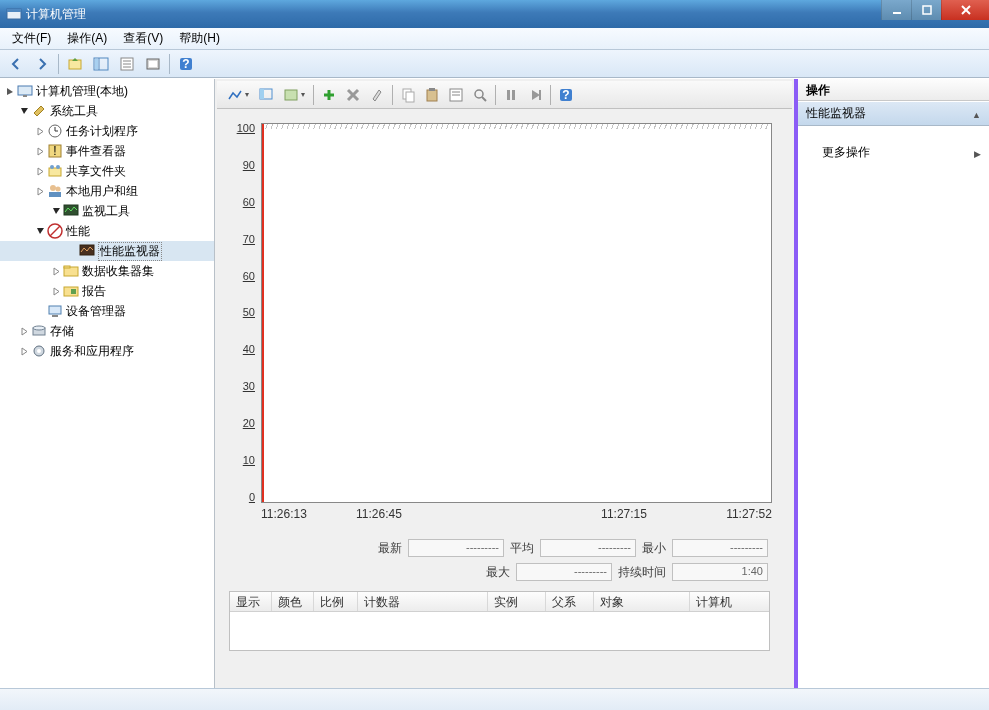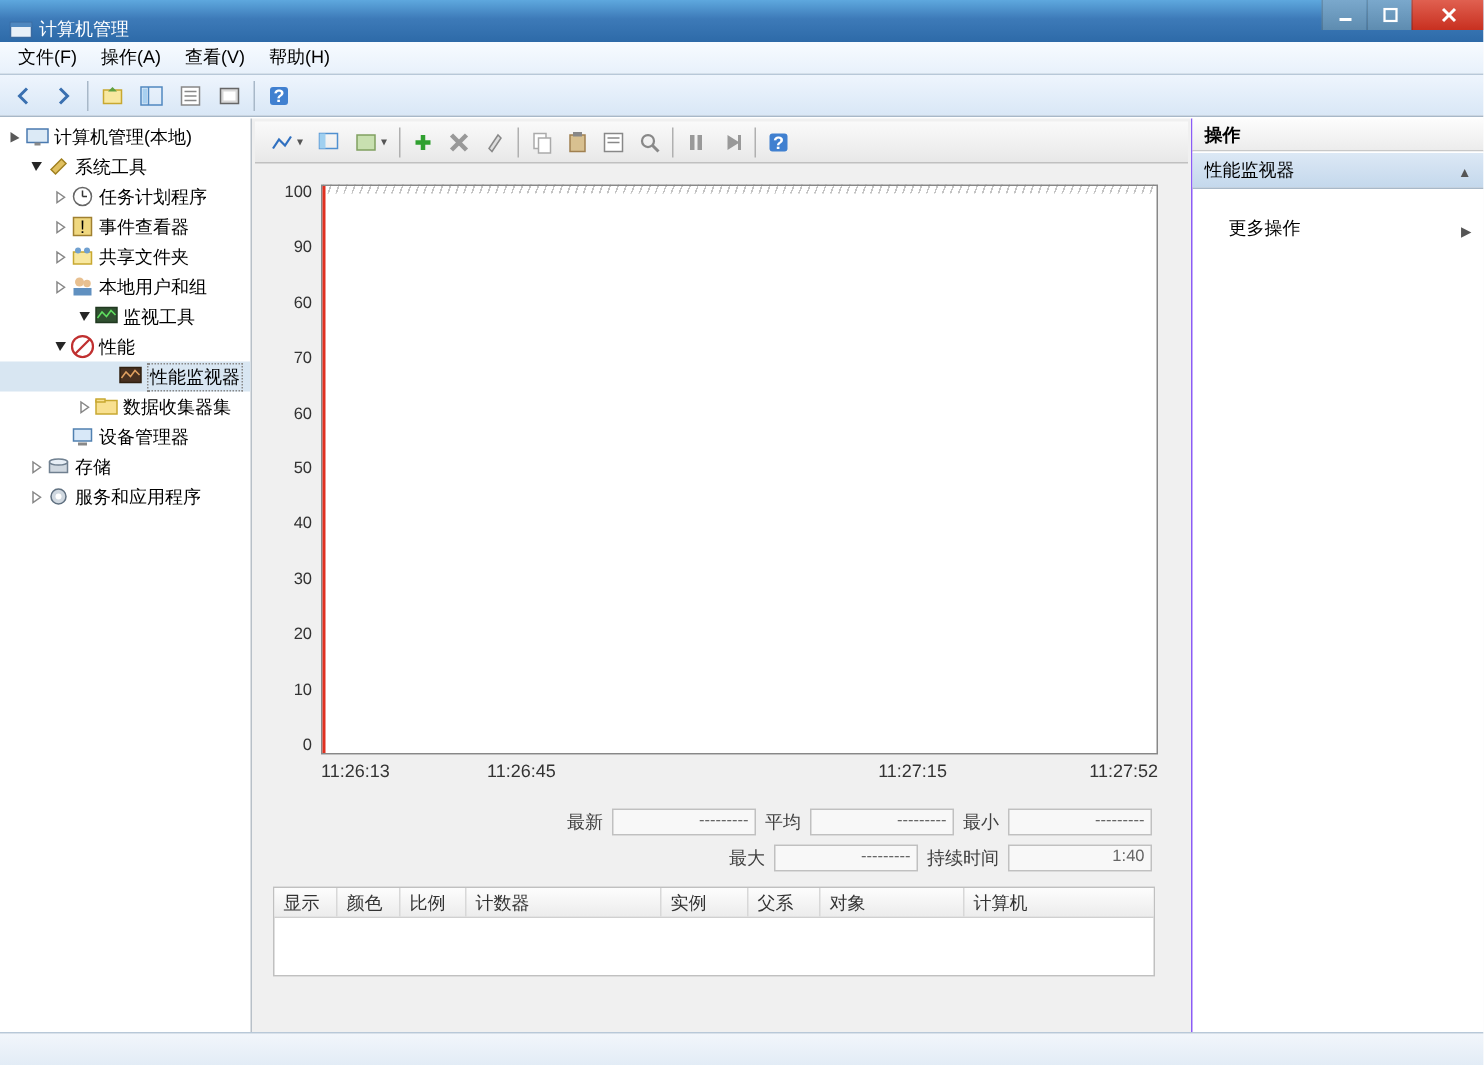--- a/index.html
+++ b/index.html
@@ -1,41 +1,41 @@
 <!DOCTYPE html>
 <html><head>
 <meta charset="utf-8">
 <style>
 * { box-sizing: border-box; margin: 0; padding: 0; font-family: "Microsoft YaHei", "Segoe UI", Tahoma, sans-serif; font-size: 12px; }
 html, body { width: 989px; height: 710px; overflow: hidden; background: #fff; }
 
 
-.titlebar { height: 28px; background: linear-gradient(#5ea8de, #3d7ab8 45%, #2d6aa8); display: flex; align-items: flex-end; padding-left: 6px; color: #fff; position: relative; }
+.titlebar { height: 28px; background: linear-gradient(#5ea8de, #3d7ab8 45%, #2d6aa8); display: flex; align-items: center; padding-left: 6px; color: #fff; position: relative; }
 .titlebar .icon { width: 16px; height: 16px; margin-right: 4px; display: inline-flex; align-items: center; justify-content: center; }
 .winbtns { position: absolute; right: 0; top: 0; display: flex; }
 .winbtn { width: 30px; height: 20px; display: flex; align-items: center; justify-content: center; color: #fff; border-left: 1px solid rgba(0,0,0,.15); font-size: 10px; }
 .winbtn.min { background: linear-gradient(#7aa8cc, #5e8cb0); }
 .winbtn.max { background: linear-gradient(#7aa8cc, #5e8cb0); }
 .winbtn.close { background: linear-gradient(#e06050, #c83020); width: 48px; }
 .winbtn svg { stroke: #fff; }
 
 
 .menubar { height: 22px; background: linear-gradient(#f7fbff, #e8f1fb); border-bottom: 1px solid #b8c8d8; display: flex; align-items: center; padding: 0 4px; }
 .menubar .item { padding: 2px 8px; cursor: default; }
 
 
 .toolbar { height: 28px; background: linear-gradient(#eef5fd, #d9e7f6); border-bottom: 1px solid #a8b8c8; display: flex; align-items: center; padding: 0 4px; gap: 2px; }
 .tbtn { width: 24px; height: 22px; display: flex; align-items: center; justify-content: center; border: 1px solid transparent; border-radius: 2px; }
 .tsep { width: 1px; height: 20px; background: #a8b8c8; margin: 0 2px; }
 
 
 .main { display: flex; height: calc(710px - 28px - 22px - 28px - 22px); border-top: 1px solid #fff; }
-.tree-pane { width: 168px; background: #fff; border-right: 1px solid #b8c0c8; overflow: auto; padding: 2px 0; }
+.tree-pane { width: 215px; background: #fff; border-right: 1px solid #b8c0c8; overflow: auto; padding: 2px 0; }
 .center-pane { flex: 1; background: #f0f0f0; display: flex; flex-direction: column; }
-.action-pane { width: 195px; background: #fff; border-left: 1px solid #8b5cf6; }
+.action-pane { width: 195px; background: #fff; border-left: 4px solid #8b5cf6; }
 
 
 .tree { list-style: none; }
 .tree li { white-space: nowrap; }
 .trow { display: flex; align-items: center; height: 20px; padding-left: 4px; cursor: default; }
 .twist { width: 12px; height: 12px; display: inline-flex; align-items: center; justify-content: center; margin-right: 1px; }
 .twist svg { display: block; }
 .ticon { width: 16px; height: 16px; margin-right: 3px; display: inline-flex; align-items: center; justify-content: center; }
 .trow.selected { background: #d8e6f2; }
 .trow.selected .tlabel { border: 1px dotted #888; padding: 0 1px; }
@@ -47,21 +47,21 @@
 
 .center-toolbar { height: 28px; background: linear-gradient(#fafafa, #e8e8e8); border-bottom: 1px solid #c0c0c0; display: flex; align-items: center; padding: 0 6px; gap: 2px; margin: 2px; }
 .cbtn { width: 22px; height: 22px; display: flex; align-items: center; justify-content: center; border: 1px solid transparent; }
 .cbtn.dd { width: 30px; }
 .csep { width: 1px; height: 20px; background: #b0b0b0; margin: 0 2px; }
 
 
 .chart-wrap { flex: 1; margin: 2px; background: #f0f0f0; display: flex; flex-direction: column; padding: 10px 20px 6px 10px; }
 .chart-box { height: 380px; display: flex; }
 .yaxis { width: 34px; display: flex; flex-direction: column; justify-content: space-between; align-items: flex-end; padding-right: 6px; height: 100%; }
-.yaxis span { font-size: 11px; color: #333; line-height: 1; }
+.yaxis span { font-size: 11px; color: #333; line-height: 1; text-decoration: underline; }
 .plot { flex: 1; border: 1px solid #888; background: #fff; position: relative; }
 .plot .hatch-top { position: absolute; top: -1px; left: 0; right: 0; height: 6px; background: repeating-linear-gradient(110deg, #888 0 1px, transparent 1px 5px); opacity: .5; }
 .plot .redline { position: absolute; left: 0; top: 0; bottom: 0; width: 2px; background: #e03020; }
 .xaxis { display: flex; margin-left: 34px; margin-top: 4px; font-size: 11px; color: #333; }
 .xaxis span:nth-child(1){ flex:0 0 auto; }
 .xaxis span:nth-child(2){ margin-left: auto; margin-right: auto; transform: translateX(-60px);} 
 .xaxis span:nth-child(3){ margin-right: auto; transform: translateX(30px);} 
 .xaxis span:nth-child(4){ }
 
 
@@ -328,20 +328,36 @@
                 <path d="M2 1 L7 4.5 L2 8 Z" fill="none" stroke="#888"></path>
               </svg>
             </span>
         <span class="ticon">
               <svg class="ibox" viewBox="0 0 16 16">
                 <rect x="1" y="4" width="14" height="9" fill="#f8e090" stroke="#c8a830"></rect>
                 <rect x="1" y="3" width="6" height="2" fill="#f8e090" stroke="#c8a830"></rect>
               </svg>
             </span>
         <span class="tlabel">数据收集器集</span>
+      </div>
+        </li>
+      <li>
+          <div class="trow indent-3">
+        <span class="twist">
+              <svg width="9" height="9">
+                <path d="M2 1 L7 4.5 L2 8 Z" fill="none" stroke="#888"></path>
+              </svg>
+            </span>
+        <span class="ticon">
+              <svg class="ibox" viewBox="0 0 16 16">
+                <rect x="1" y="4" width="14" height="9" fill="#f8e090" stroke="#c8a830"></rect>
+                <rect x="8" y="6" width="5" height="5" fill="#60a050"></rect>
+              </svg>
+            </span>
+        <span class="tlabel">报告</span>
       </div>
         </li>
       <li>
           <div class="trow indent-2">
         <span class="twist"></span>
         <span class="ticon">
               <svg class="ibox" viewBox="0 0 16 16">
                 <rect x="2" y="3" width="12" height="8" fill="#d8e8f8" stroke="#5080b0"></rect>
                 <rect x="5" y="12" width="6" height="2" fill="#888"></rect>
               </svg>

